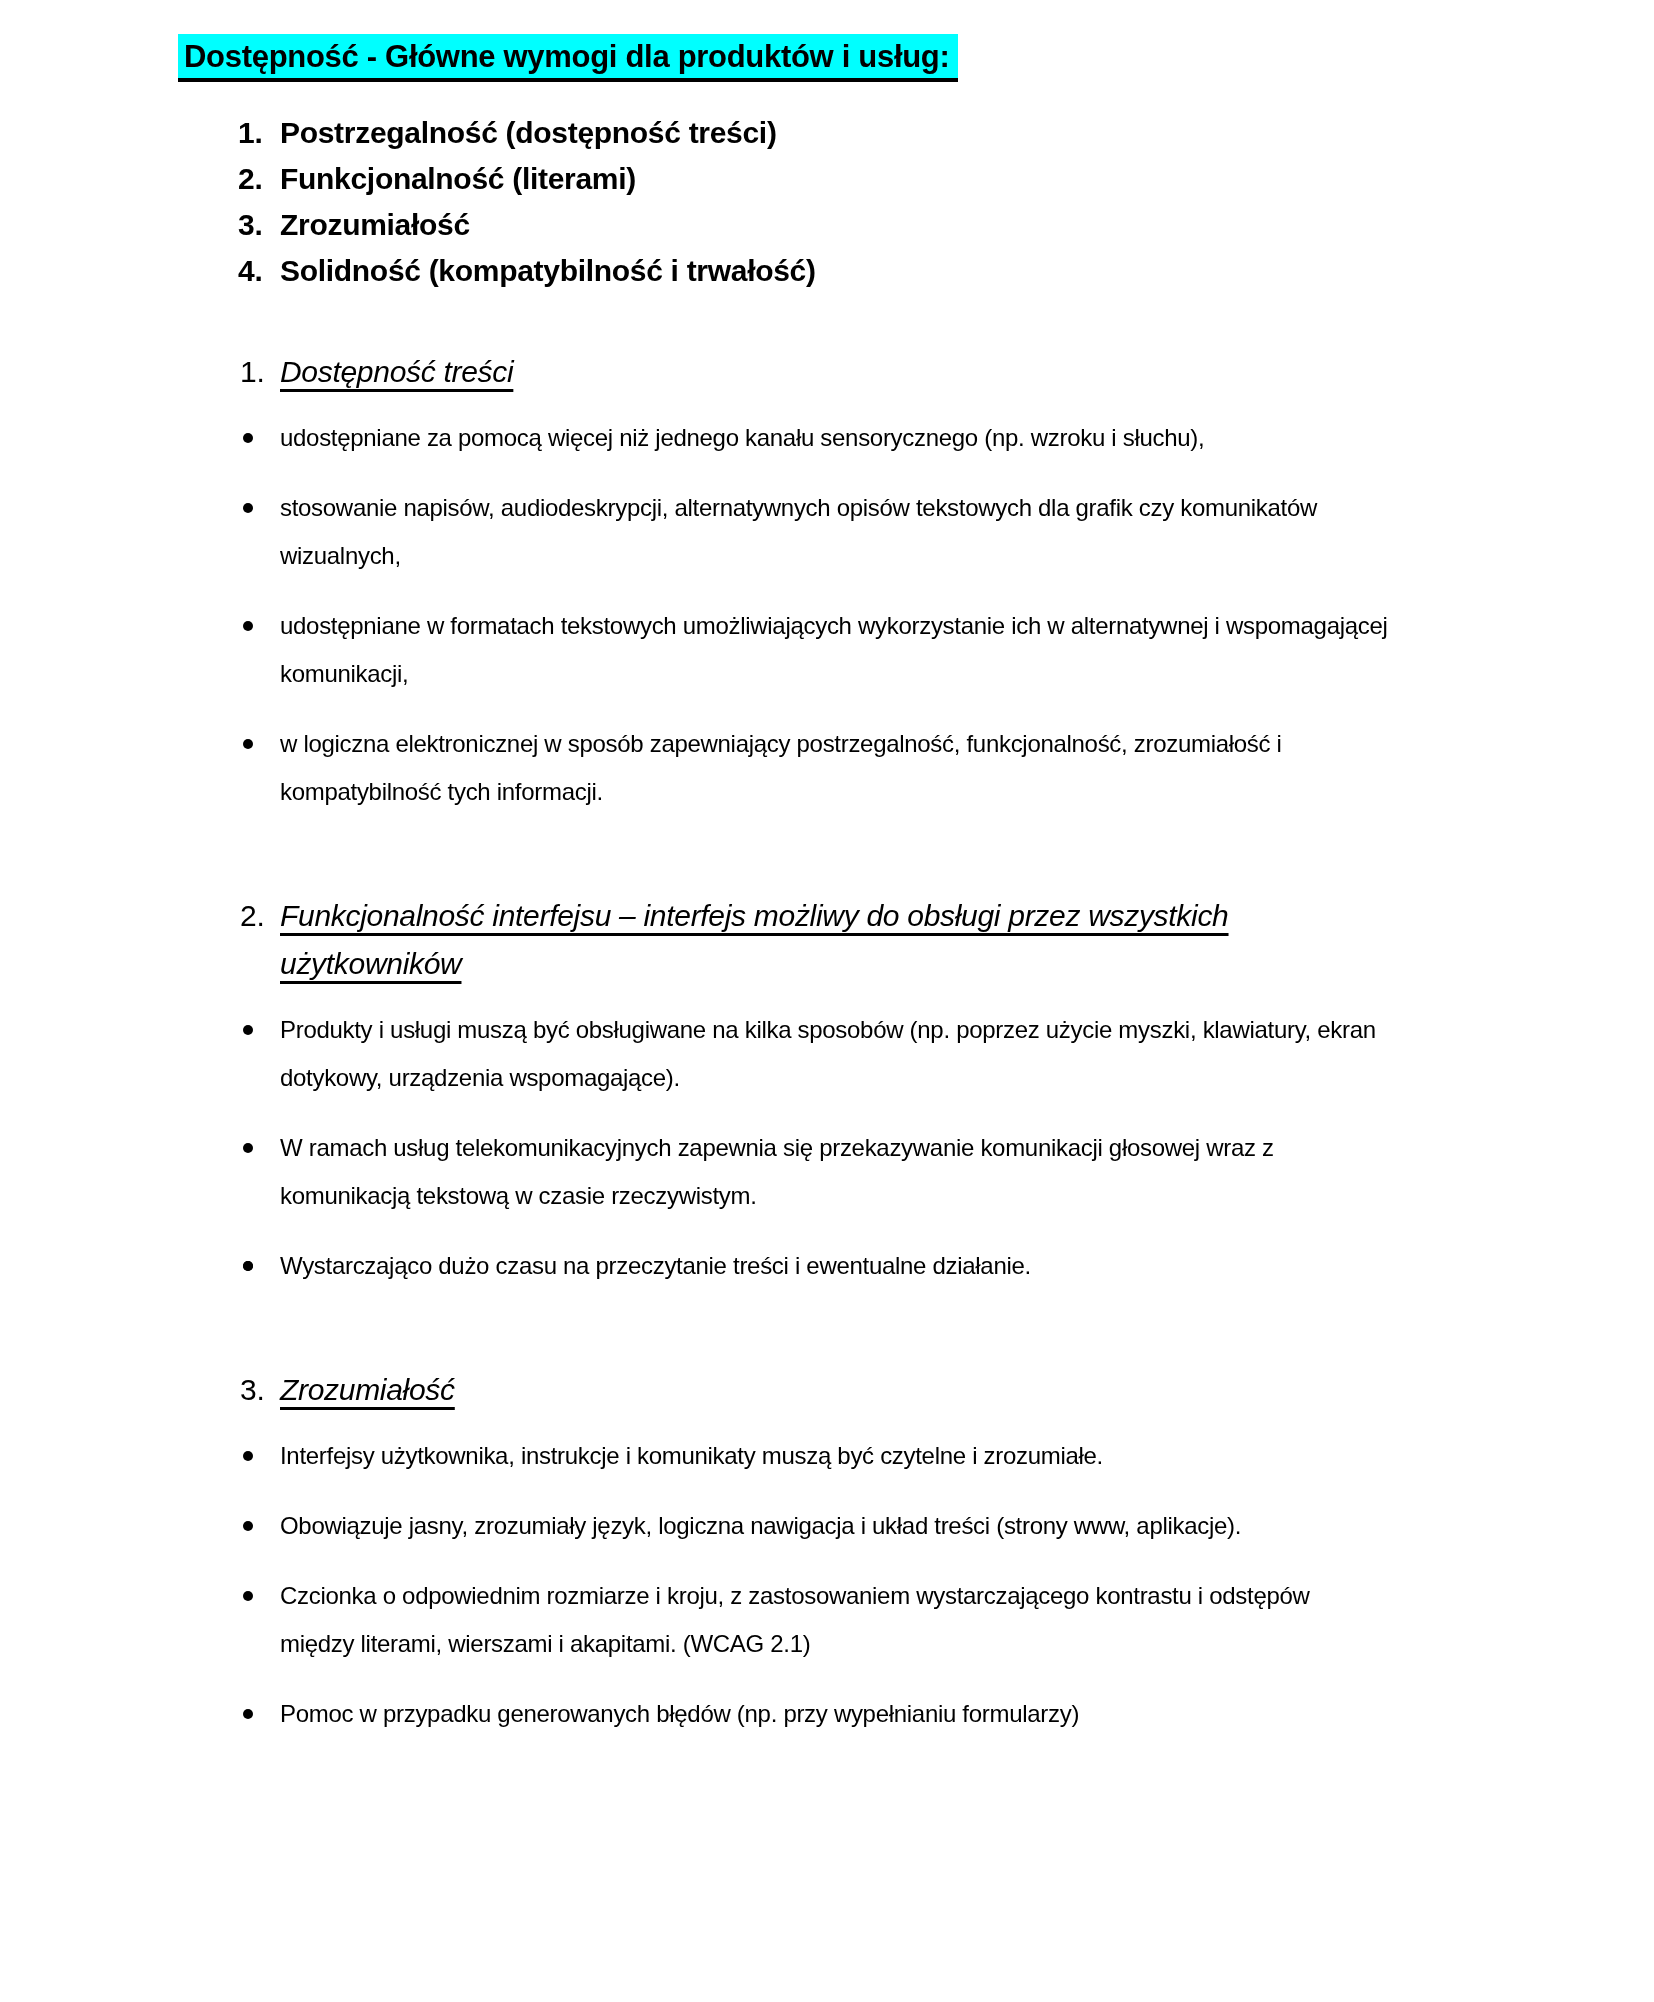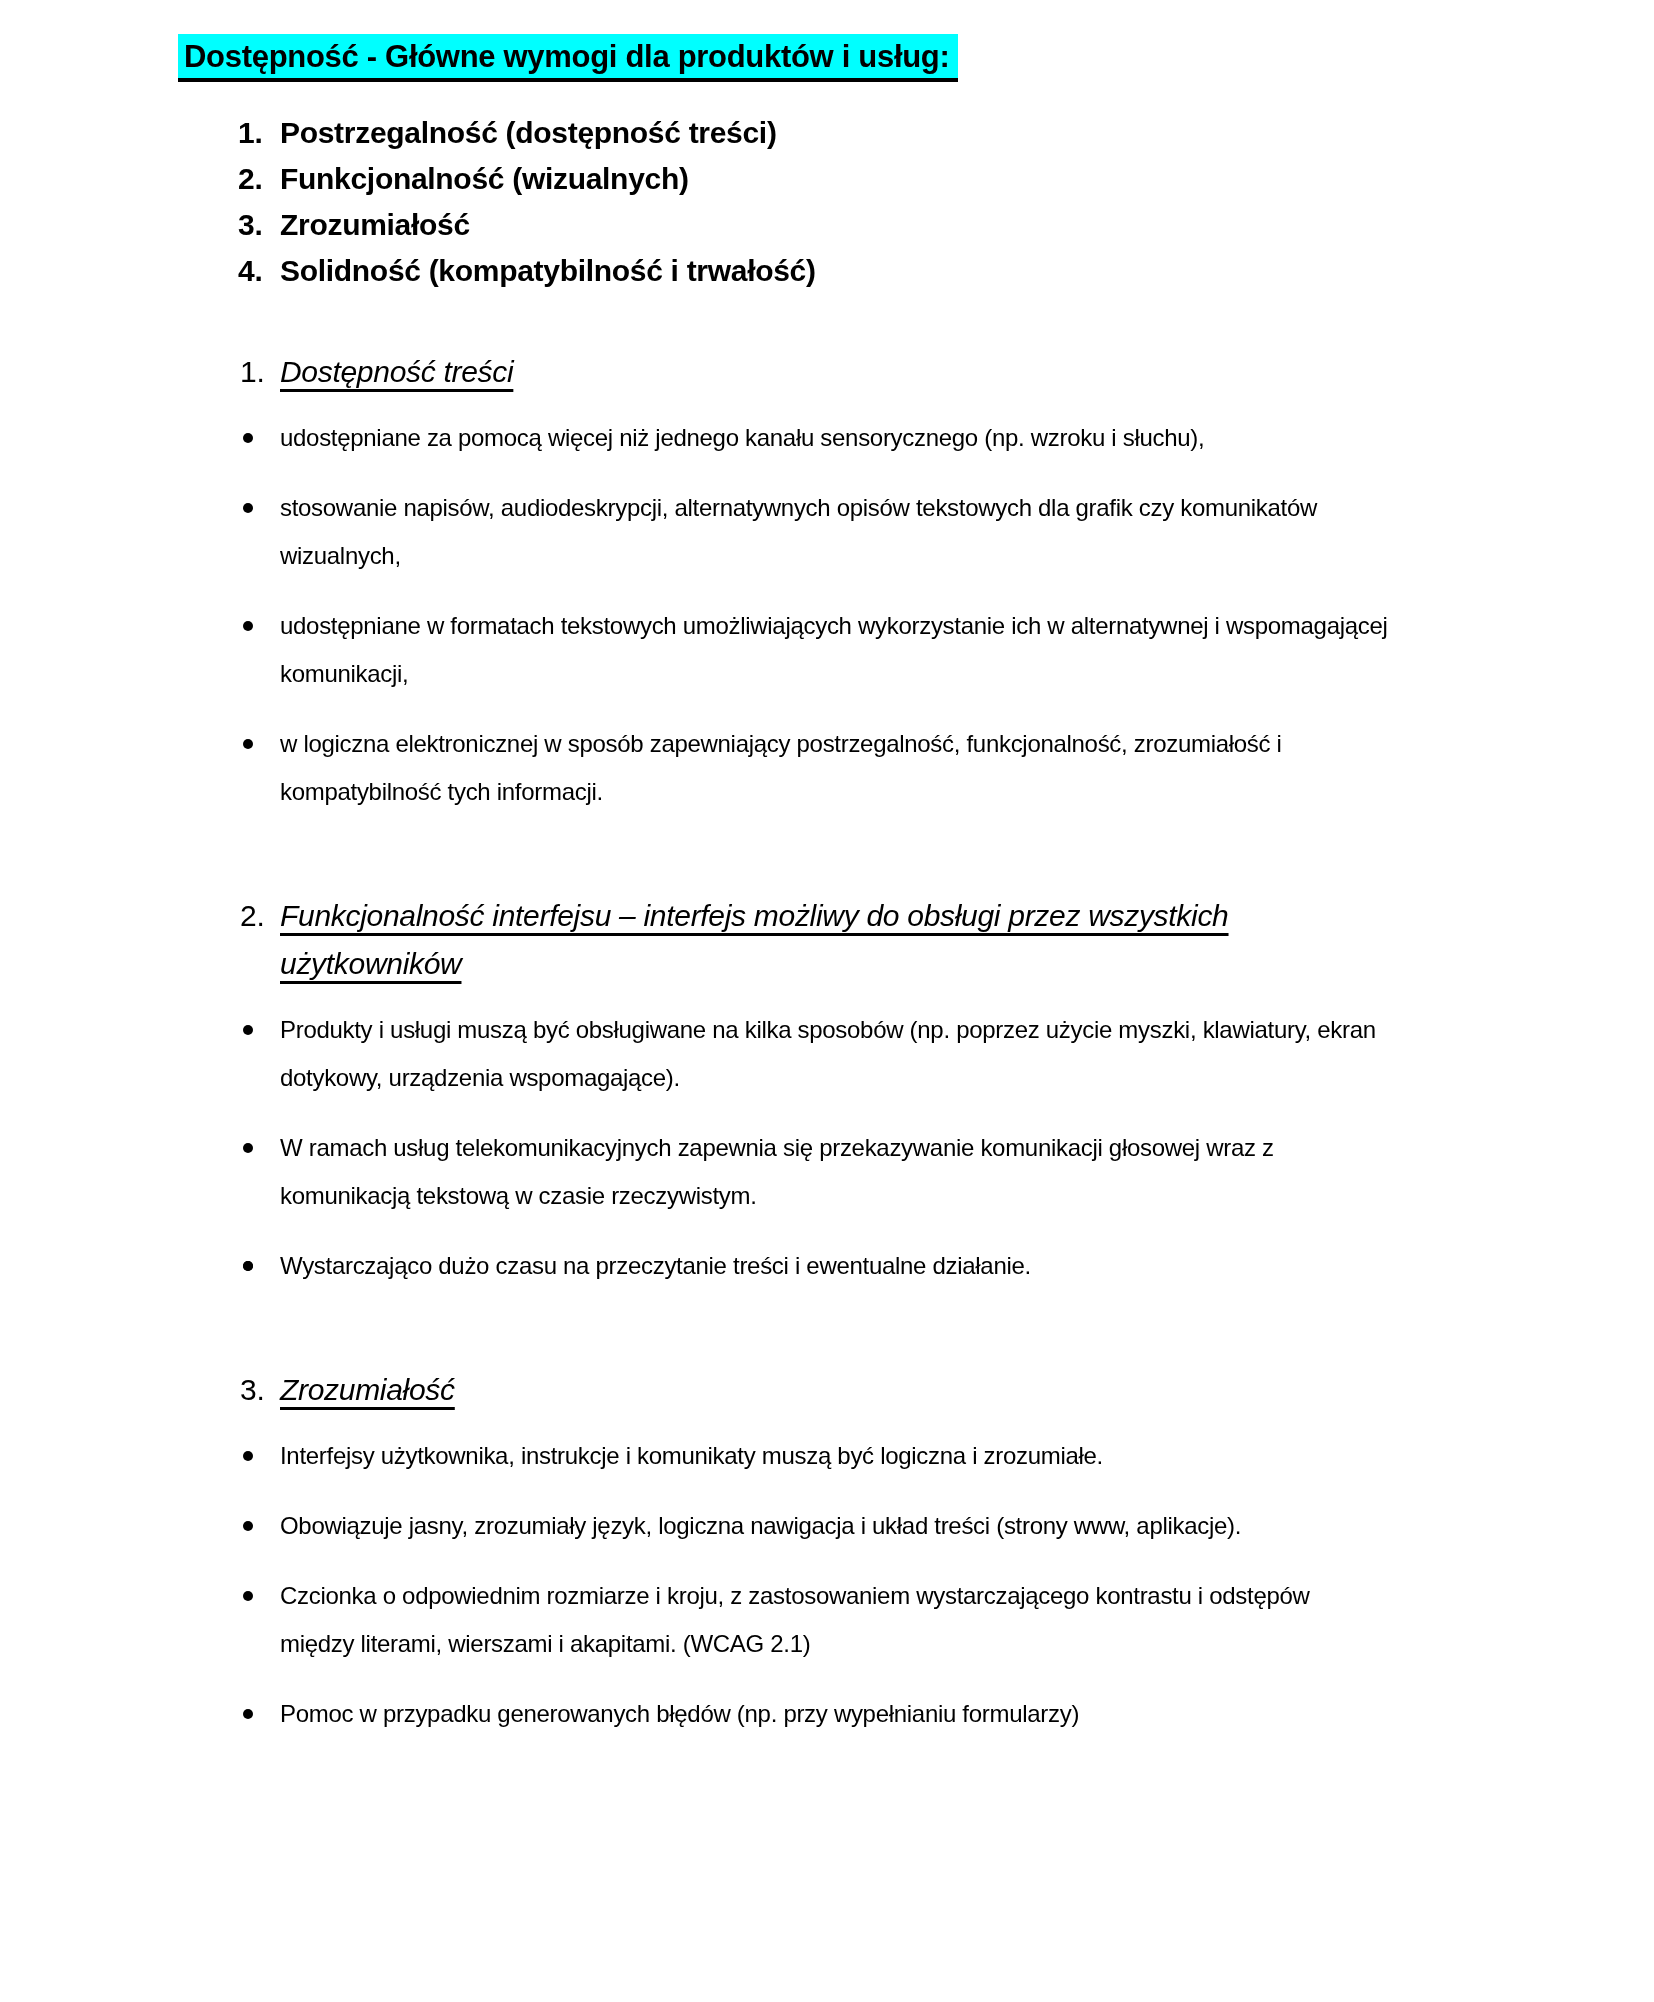--- a/index.html
+++ b/index.html
@@ -82,21 +82,21 @@
     <span class="doc-title" style="background: rgb(0, 255, 255);">Dostępność - Główne wymogi dla produktów i usług:</span>
   </div>
 
   <div class="summary">
     <div class="s-item">
       <span class="s-num">1.</span>
       <span class="s-label">Postrzegalność (dostępność treści)</span>
     </div>
     <div class="s-item">
       <span class="s-num">2.</span>
-      <span class="s-label">Funkcjonalność (wizualnych)</span>
+      <span class="s-label">Funkcjonalność (literami)</span>
     </div>
     <div class="s-item">
       <span class="s-num">3.</span>
       <span class="s-label">Zrozumiałość</span>
     </div>
     <div class="s-item">
       <span class="s-num">4.</span>
       <span class="s-label">Solidność (kompatybilność i trwałość)</span>
     </div>
   </div>
@@ -169,21 +169,21 @@
   <div class="section">
     <div class="sec-head">
       <span class="sec-num">3.</span>
       <span class="sec-title">Zrozumiałość</span>
     </div>
     <div class="bullets">
       <div class="b-item">
         <span class="dot-col">
             <span class="dot"></span>
           </span>
-        <span class="b-text">Interfejsy użytkownika, instrukcje i komunikaty muszą być logiczna i zrozumiałe.</span>
+        <span class="b-text">Interfejsy użytkownika, instrukcje i komunikaty muszą być czytelne i zrozumiałe.</span>
       </div>
       <div class="b-item">
         <span class="dot-col">
             <span class="dot"></span>
           </span>
         <span class="b-text">Obowiązuje jasny, zrozumiały język, logiczna nawigacja i układ treści (strony www, aplikacje).</span>
       </div>
       <div class="b-item">
         <span class="dot-col">
             <span class="dot"></span>

